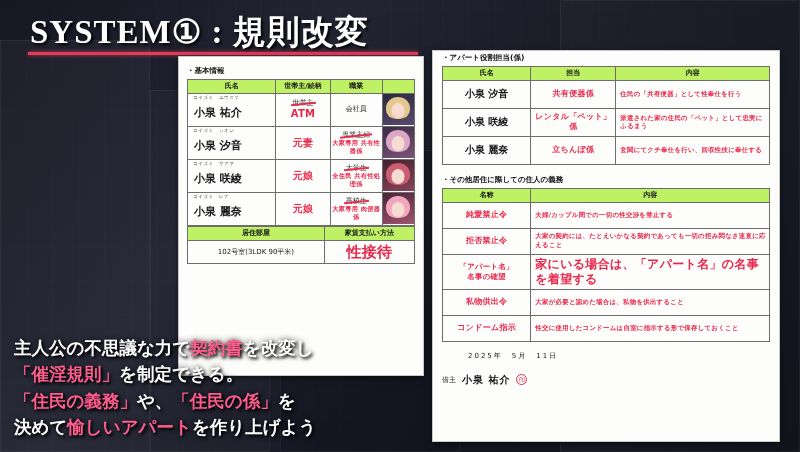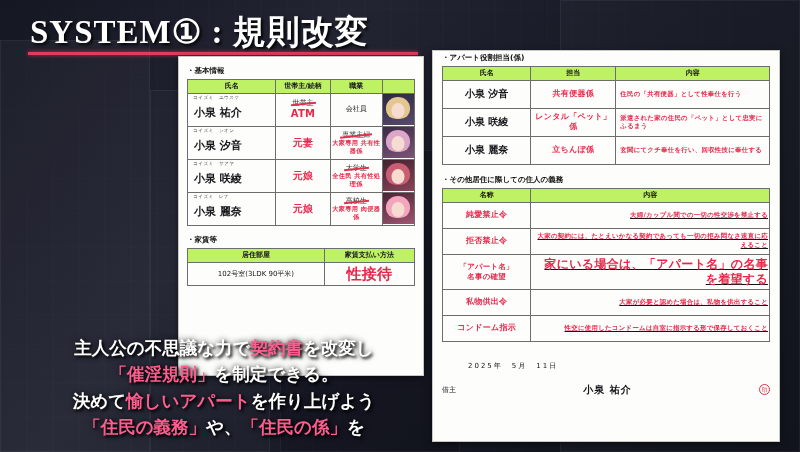--- a/index.html
+++ b/index.html
@@ -112,45 +112,45 @@
   .av3 .hair { background: #c95d72; } .av3 { background: linear-gradient(160deg,#42222f,#8a4458); }
   .av4 .hair { background: #f2a6bd; } .av4 { background: linear-gradient(160deg,#4a2536,#a05570); }
 
   #tbl-rent td, #tbl-rent th { font-size: 7px; }
 
   
   #tbl-roles td.n { width: 27%; font-size: 10px; font-weight: bold; }
   #tbl-roles td.r { width: 26%; }
   #tbl-roles td.c { width: 47%; text-align: left; padding-left: 4px; }
   #tbl-duties td.n { width: 27%; }
-  #tbl-duties td.c { width: 73%; text-align: right; padding-left: 4px; text-decoration: underline; }
+  #tbl-duties td.c { width: 73%; text-align: left; padding-left: 4px; }
   .duty-row td { height: 26px; }
 
   #consent-text { font-size: 6.6px; margin-top: 10px; color: #17171b; font-family: "DejaVu Sans", sans-serif;}
-  #date-line { font-size: 7px; margin-top: 19px; margin-left: 26px; letter-spacing: 2px; font-family: "DejaVu Sans", sans-serif;}
-  #sign-line { font-size: 7px; margin-top: 12px; font-family: "DejaVu Sans", sans-serif; display: flex; align-items: center; gap: 6px; justify-content: space-between;}
+  #date-line { font-size: 7px; margin-top: 9px; margin-left: 26px; letter-spacing: 2px; font-family: "DejaVu Sans", sans-serif;}
+  #sign-line { font-size: 7px; margin-top: 12px; font-family: "DejaVu Sans", sans-serif; display: flex; align-items: center; gap: 6px;}
   #sign-name { font-size: 10px; font-weight: bold; letter-spacing: 1px;}
   .seal {
     display: inline-block; width: 11px; height: 11px; border: 1.2px solid #d9304c; border-radius: 50%;
     color: #d9304c; font-size: 6px; line-height: 9px; text-align: center;
   }
 
   
   #caption {
     position: absolute; left: 14px; bottom: 12px; width: 420px;
     color: #ffffff;
     font-family: "DejaVu Sans", sans-serif;
     font-weight: bold;
     font-size: 17.5px;
     line-height: 1.5;
     text-shadow: 2px 2px 3px rgba(0,0,0,0.95), 0 0 6px rgba(0,0,0,0.8);
     letter-spacing: 0px;
   }
   #caption .pink { color: #ff5d8f; }
-  #caption .line { white-space: nowrap; text-align: center; }
+  #caption .line { white-space: nowrap; }
 </style>
 </head>
 <body>
 
 <div id="stage">
   <div class="bld b1"></div>
   <div class="bld b2"></div>
   <div class="bld b3"></div>
   <div class="bld b4"></div>
 </div>
@@ -245,21 +245,20 @@
       <td class="avcell">
         <div class="avatar av4">
               <div class="hair"></div>
               <div class="face"></div>
             </div>
       </td>
     </tr>
   </tbody>
     </table>
 
-  <div class="sec-head" style="margin-top:9px">・家賃等</div>
   <table class="grid" id="tbl-rent">
     <tbody>
         <tr>
       <th class="roomcell">居住部屋</th>
       <th>家賃支払い方法</th>
     </tr>
     <tr>
       <td style="height:22px">102号室(3LDK 90平米)</td>
       <td>
         <span class="hand" style="font-size:15px">性接待</span>
@@ -336,18 +335,18 @@
 </div>
 
 <div id="caption">
   <div class="line">
     <span>主人公の不思議な力で</span><span class="pink">契約書</span><span>を改変し</span>
   </div>
   <div class="line">
     <span class="pink">「催淫規則」</span><span>を制定できる。</span>
   </div>
   <div class="line">
+    <span class="pink">「住民の義務」</span><span>や、</span><span class="pink">「住民の係」</span><span>を</span>
+  </div>
+  <div class="line">
     <span>決めて</span><span class="pink">愉しいアパート</span><span>を作り上げよう</span>
   </div>
-  <div class="line">
-    <span class="pink">「住民の義務」</span><span>や、</span><span class="pink">「住民の係」</span><span>を</span>
-  </div>
 </div>
 
 </body></html>

